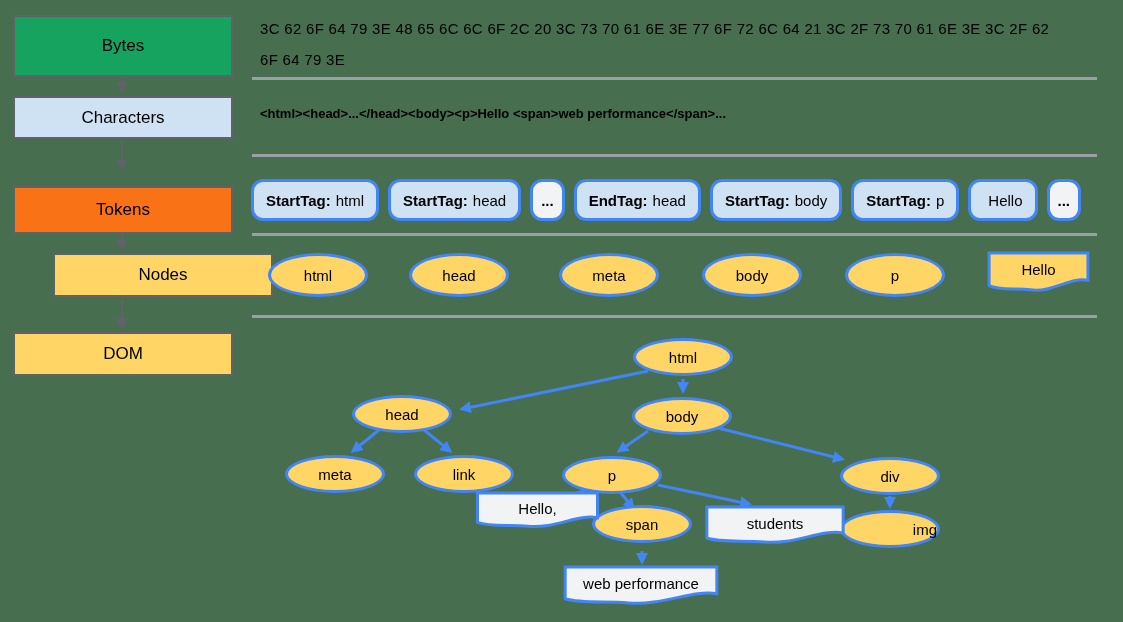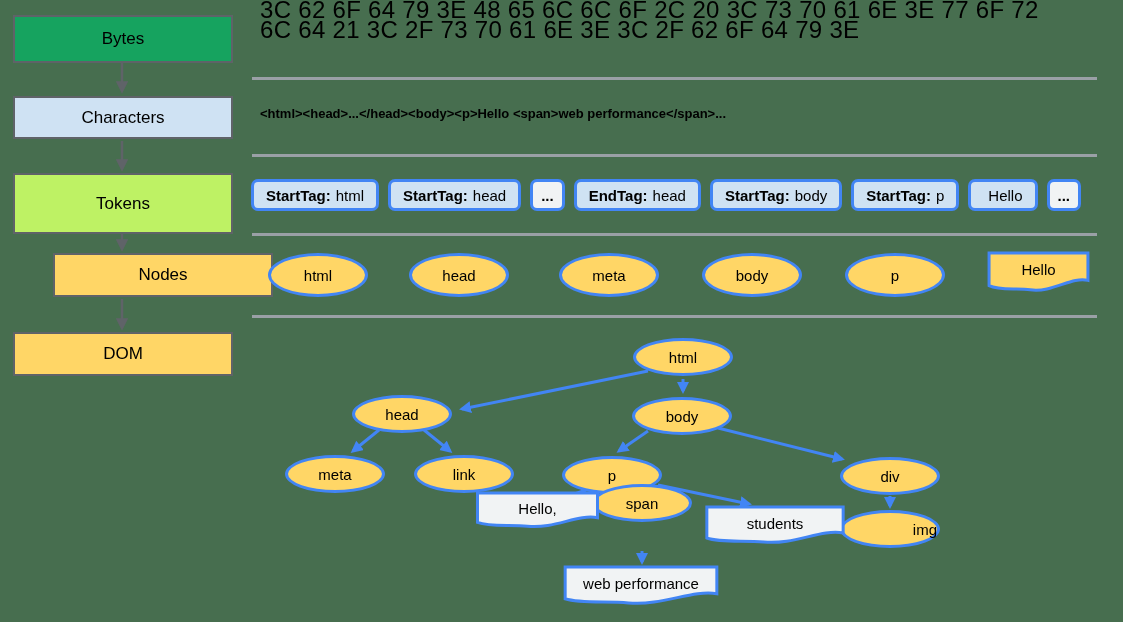--- a/index.html
+++ b/index.html
@@ -8,44 +8,44 @@
     background:#476e4f;
     font-family:"Liberation Sans", sans-serif;
     color:#000;
   }
   .stage{
     position:absolute;left:13px;width:220px;box-sizing:border-box;
     border:2px solid #5f6368;
     display:flex;align-items:center;justify-content:center;
     font-size:17px;
   }
-  .stage-bytes{top:15px;height:48px;background:#16a35f;}
+  .stage-bytes{top:15px;height:62px;background:#16a35f;}
   .stage-characters{top:96px;height:43px;background:#cfe2f3;justify-content:center;}
-  .stage-tokens{top:173px;height:61px;background:#bef264;}
+  .stage-tokens{top:186px;height:48px;background:#f97316;}
   .stage-nodes{top:253px;height:44px;background:#ffd666;margin-left:40px;}
   .stage-dom{top:332px;height:44px;background:#ffd666;}
 
   .divider{position:absolute;left:252px;width:845px;height:3px;background:#9aa0a6;}
   .divider-1{top:77px;} .divider-2{top:154px;} .divider-3{top:233px;} .divider-4{top:315px;}
 
   .hex-text{
-    position:absolute;left:260px;top:0;width:800px;
-    font-size:24px;line-height:20px;letter-spacing:.3px;
+    position:absolute;left:260px;top:13px;width:800px;
+    font-size:15px;line-height:31px;letter-spacing:.3px;
   }
   .chars-text{
     position:absolute;left:260px;top:106px;width:840px;
     font-size:13px;font-weight:bold;white-space:nowrap;
   }
 
   .token-row{
     position:absolute;left:251px;top:179px;display:flex;gap:9px;align-items:stretch;
   }
   .token{
-    box-sizing:border-box;height:32px;
-    background:#cfe2f3;border:3px solid #4285f4;border-radius:7px;
+    box-sizing:border-box;height:42px;
+    background:#cfe2f3;border:3px solid #4285f4;border-radius:12px;
     display:flex;align-items:center;justify-content:center;
     padding:0 12px;font-size:15px;white-space:nowrap;
   }
   .token.ellipsis{background:#f1f3f4;padding:0 8px;}
   .token .tk-prefix{font-weight:bold;}
   .token .tk-value{margin-left:5px;}
   .token .tk-value:empty{margin-left:0;}
 
   .ellipse{
     position:absolute;box-sizing:border-box;
@@ -192,21 +192,21 @@
   </div>
 <div class="ellipse node-sm" style="left:414px;top:455px;">
     <span>link</span>
   </div>
 <div class="ellipse node-sm" style="left:562px;top:456px;">
     <span>p</span>
   </div>
 <div class="ellipse node-sm" style="left:840px;top:457px;text-align:center;">
     <span>div</span>
   </div>
-<div class="ellipse node-sm" style="left:592px;top:484px;">
+<div class="ellipse node-sm" style="left:592px;top:505px;">
     <span>span</span>
   </div>
 <div class="ellipse node-sm" style="left:840px;top:510px;justify-content:flex-end;">
     <span>img</span>
   </div>
 
 <div class="docshape" style="left:475px;top:491px;width:125px;height:40px;">
   <svg viewBox="0 0 100 42" preserveAspectRatio="none">
     <path d="M2,2 L98,2 L98,28 C82,24 64,40 42,37 C28,35 12,38 2,33 Z" fill="#f1f3f4" stroke="#4285f4" stroke-width="3" vector-effect="non-scaling-stroke"></path>
   </svg>

